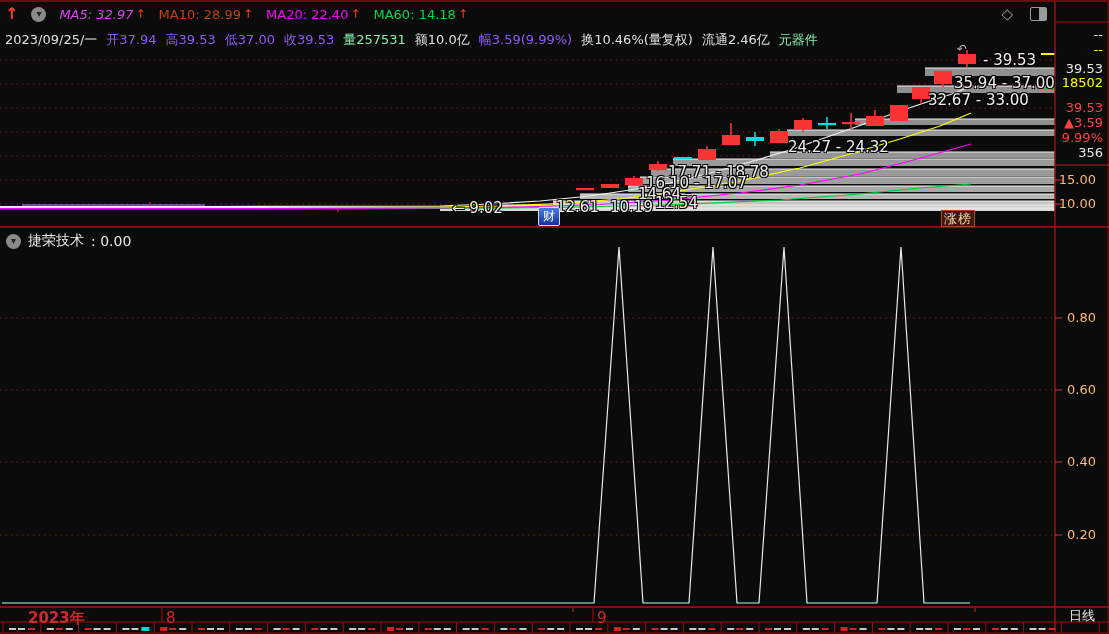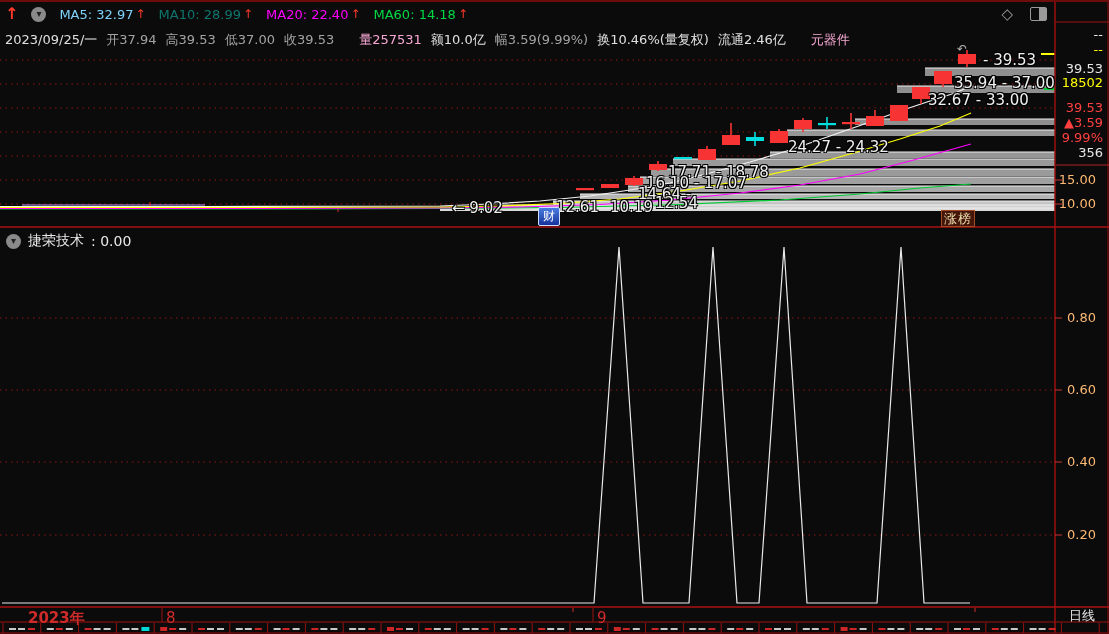--- a/index.html
+++ b/index.html
@@ -8,27 +8,27 @@
   #gfx{position:absolute;left:0;top:0;}
   .topbar{position:absolute;left:5px;top:3px;width:1100px;height:22px;display:flex;align-items:center;
           gap:13px;font-size:13px;white-space:nowrap;}
   .t-title{color:#e8e8e8;}
   .t-arrow{color:#ff3a2a;font-weight:bold;font-size:16px;line-height:14px;}
   .circle{width:15px;height:15px;border-radius:50%;background:#8a8a8a;display:inline-flex;
           align-items:center;justify-content:center;flex:0 0 auto;}
   .circle .chev{color:#222;font-size:10px;line-height:10px;}
   .ma{display:inline-flex;align-items:center;gap:2px;}
   .ua{color:#ff3a2a;font-size:12px;}
-  .ma5v{color:#7dd3fc;} .ma10v{color:#0f766e;} .ma20v{color:#ff00ff;} .ma60v{color:#00d845;}
+  .ma5v{color:#d946ef;font-style:italic;} .ma10v{color:#c2410c;} .ma20v{color:#ff00ff;} .ma60v{color:#00d845;}
   .tb-spacer{flex:1;}
   .diamond{color:#9a9a9a;font-size:15px;margin-right:4px;}
   .winicon{width:15px;height:12px;border:1px solid #9a9a9a;border-radius:2px;position:relative;margin-right:58px;}
   .winhalf{position:absolute;right:0;top:0;width:7px;height:100%;background:#9a9a9a;}
   .infobar{position:absolute;left:5px;top:31px;width:1045px;display:flex;gap:9px;font-size:13px;white-space:nowrap;align-items:flex-end;}
-  .iw{color:#e0e0e0;} .ir{color:#a3a3a3;} .iy{color:#f9a8d4;margin-left:16px;}
+  .iw{color:#e0e0e0;} .ir{color:#8b5cf6;} .iy{color:#86efac;}
   .plabel{position:absolute;color:#f0f0f0;font-size:15px;white-space:nowrap;
           text-shadow:1px 1px 0 #000,-1px -1px 0 #000,1px -1px 0 #000,-1px 1px 0 #000;}
   .adj-icon{position:absolute;left:957px;top:42px;color:#b5b5b5;font-size:12px;}
   .qrow{position:absolute;right:5px;font-size:13px;height:15px;line-height:15px;}
   .q-white{color:#e8e8e8;} .q-yellow{color:#ffff00;} .q-red{color:#ff4040;}
   .arow{position:absolute;right:12px;font-size:13px;height:14px;line-height:14px;color:#fdba74;}
   .fin-logo{position:absolute;left:538px;top:207px;width:20px;height:17px;border:1px solid #cfe0ff;
             background:linear-gradient(#4a7de0,#16339c);color:#fff;font-size:12px;line-height:17px;
             text-align:center;border-radius:2px;}
   .rank-badge{position:absolute;left:941px;top:210px;padding:0 2px;border:1px solid #a64a26;

